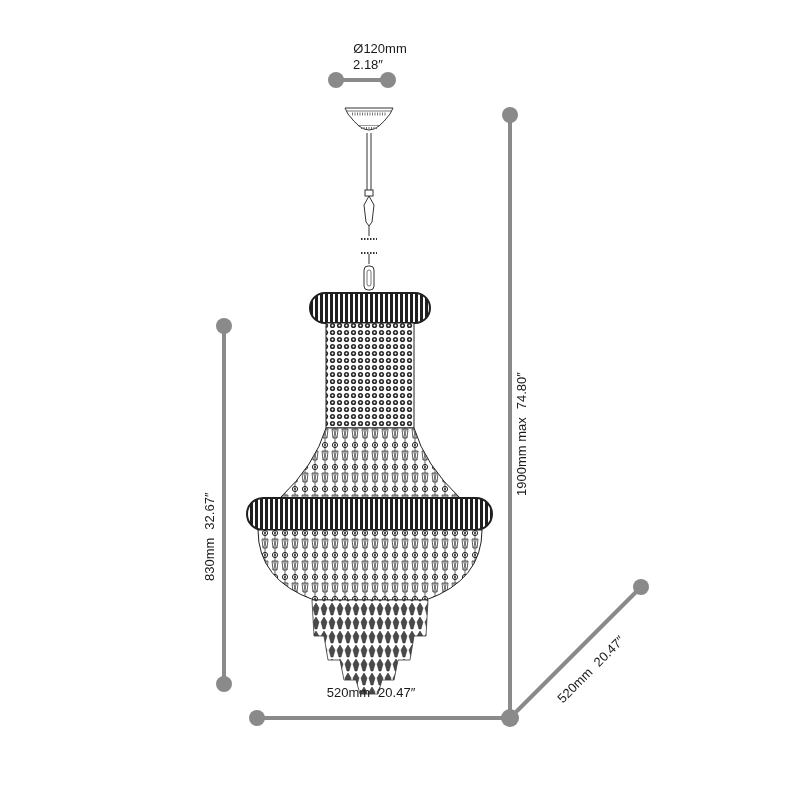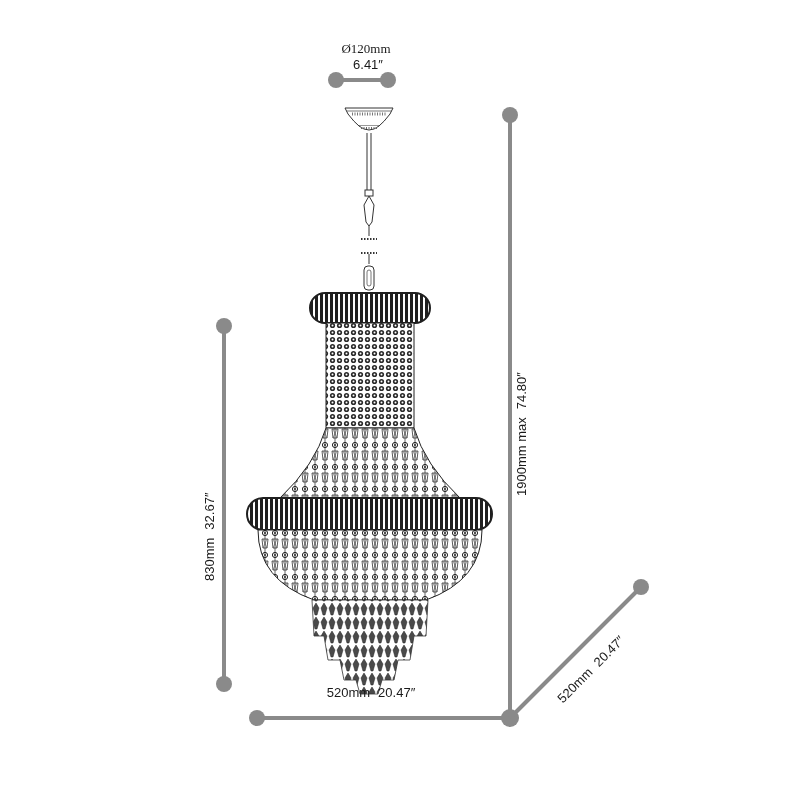--- a/index.html
+++ b/index.html
@@ -98,22 +98,22 @@
     <circle cx="257" cy="718" r="8" fill="#8a8a8a"></circle>
     <circle cx="510" cy="718" r="9" fill="#8a8a8a"></circle>
   </g>
 
   <g>
     <line x1="510" y1="718" x2="641" y2="587" stroke="#8a8a8a" stroke-width="4"></line>
     <circle cx="641" cy="587" r="8" fill="#8a8a8a"></circle>
   </g>
 </svg>
 
-<div class="label center" style="left:366px; top:42px;font-family:Liberation Serif, serif;">Ø120mm</div>
-<div class="label center" style="left:368px; top:58px;">6.41″</div>
+<div class="label center" style="left:380px; top:42px;">Ø120mm</div>
+<div class="label center" style="left:368px; top:58px;">2.18″</div>
 
 <div class="label rot-v" style="left:515px; top:496px;"><span>1900mm max</span><span class="gap"></span><span>74.80″</span></div>
 
 <div class="label rot-v" style="left:203px; top:581px;"><span>830mm</span><span class="gap"></span><span>32.67″</span></div>
 
 <div class="label center" style="left:371px; top:686px;"><span>520mm</span><span class="gap"></span><span>20.47″</span></div>
 
 <div class="label rot-d" style="left:555px; top:696px;"><span>520mm</span><span class="gap"></span><span>20.47″</span></div>
 
 </body></html>

